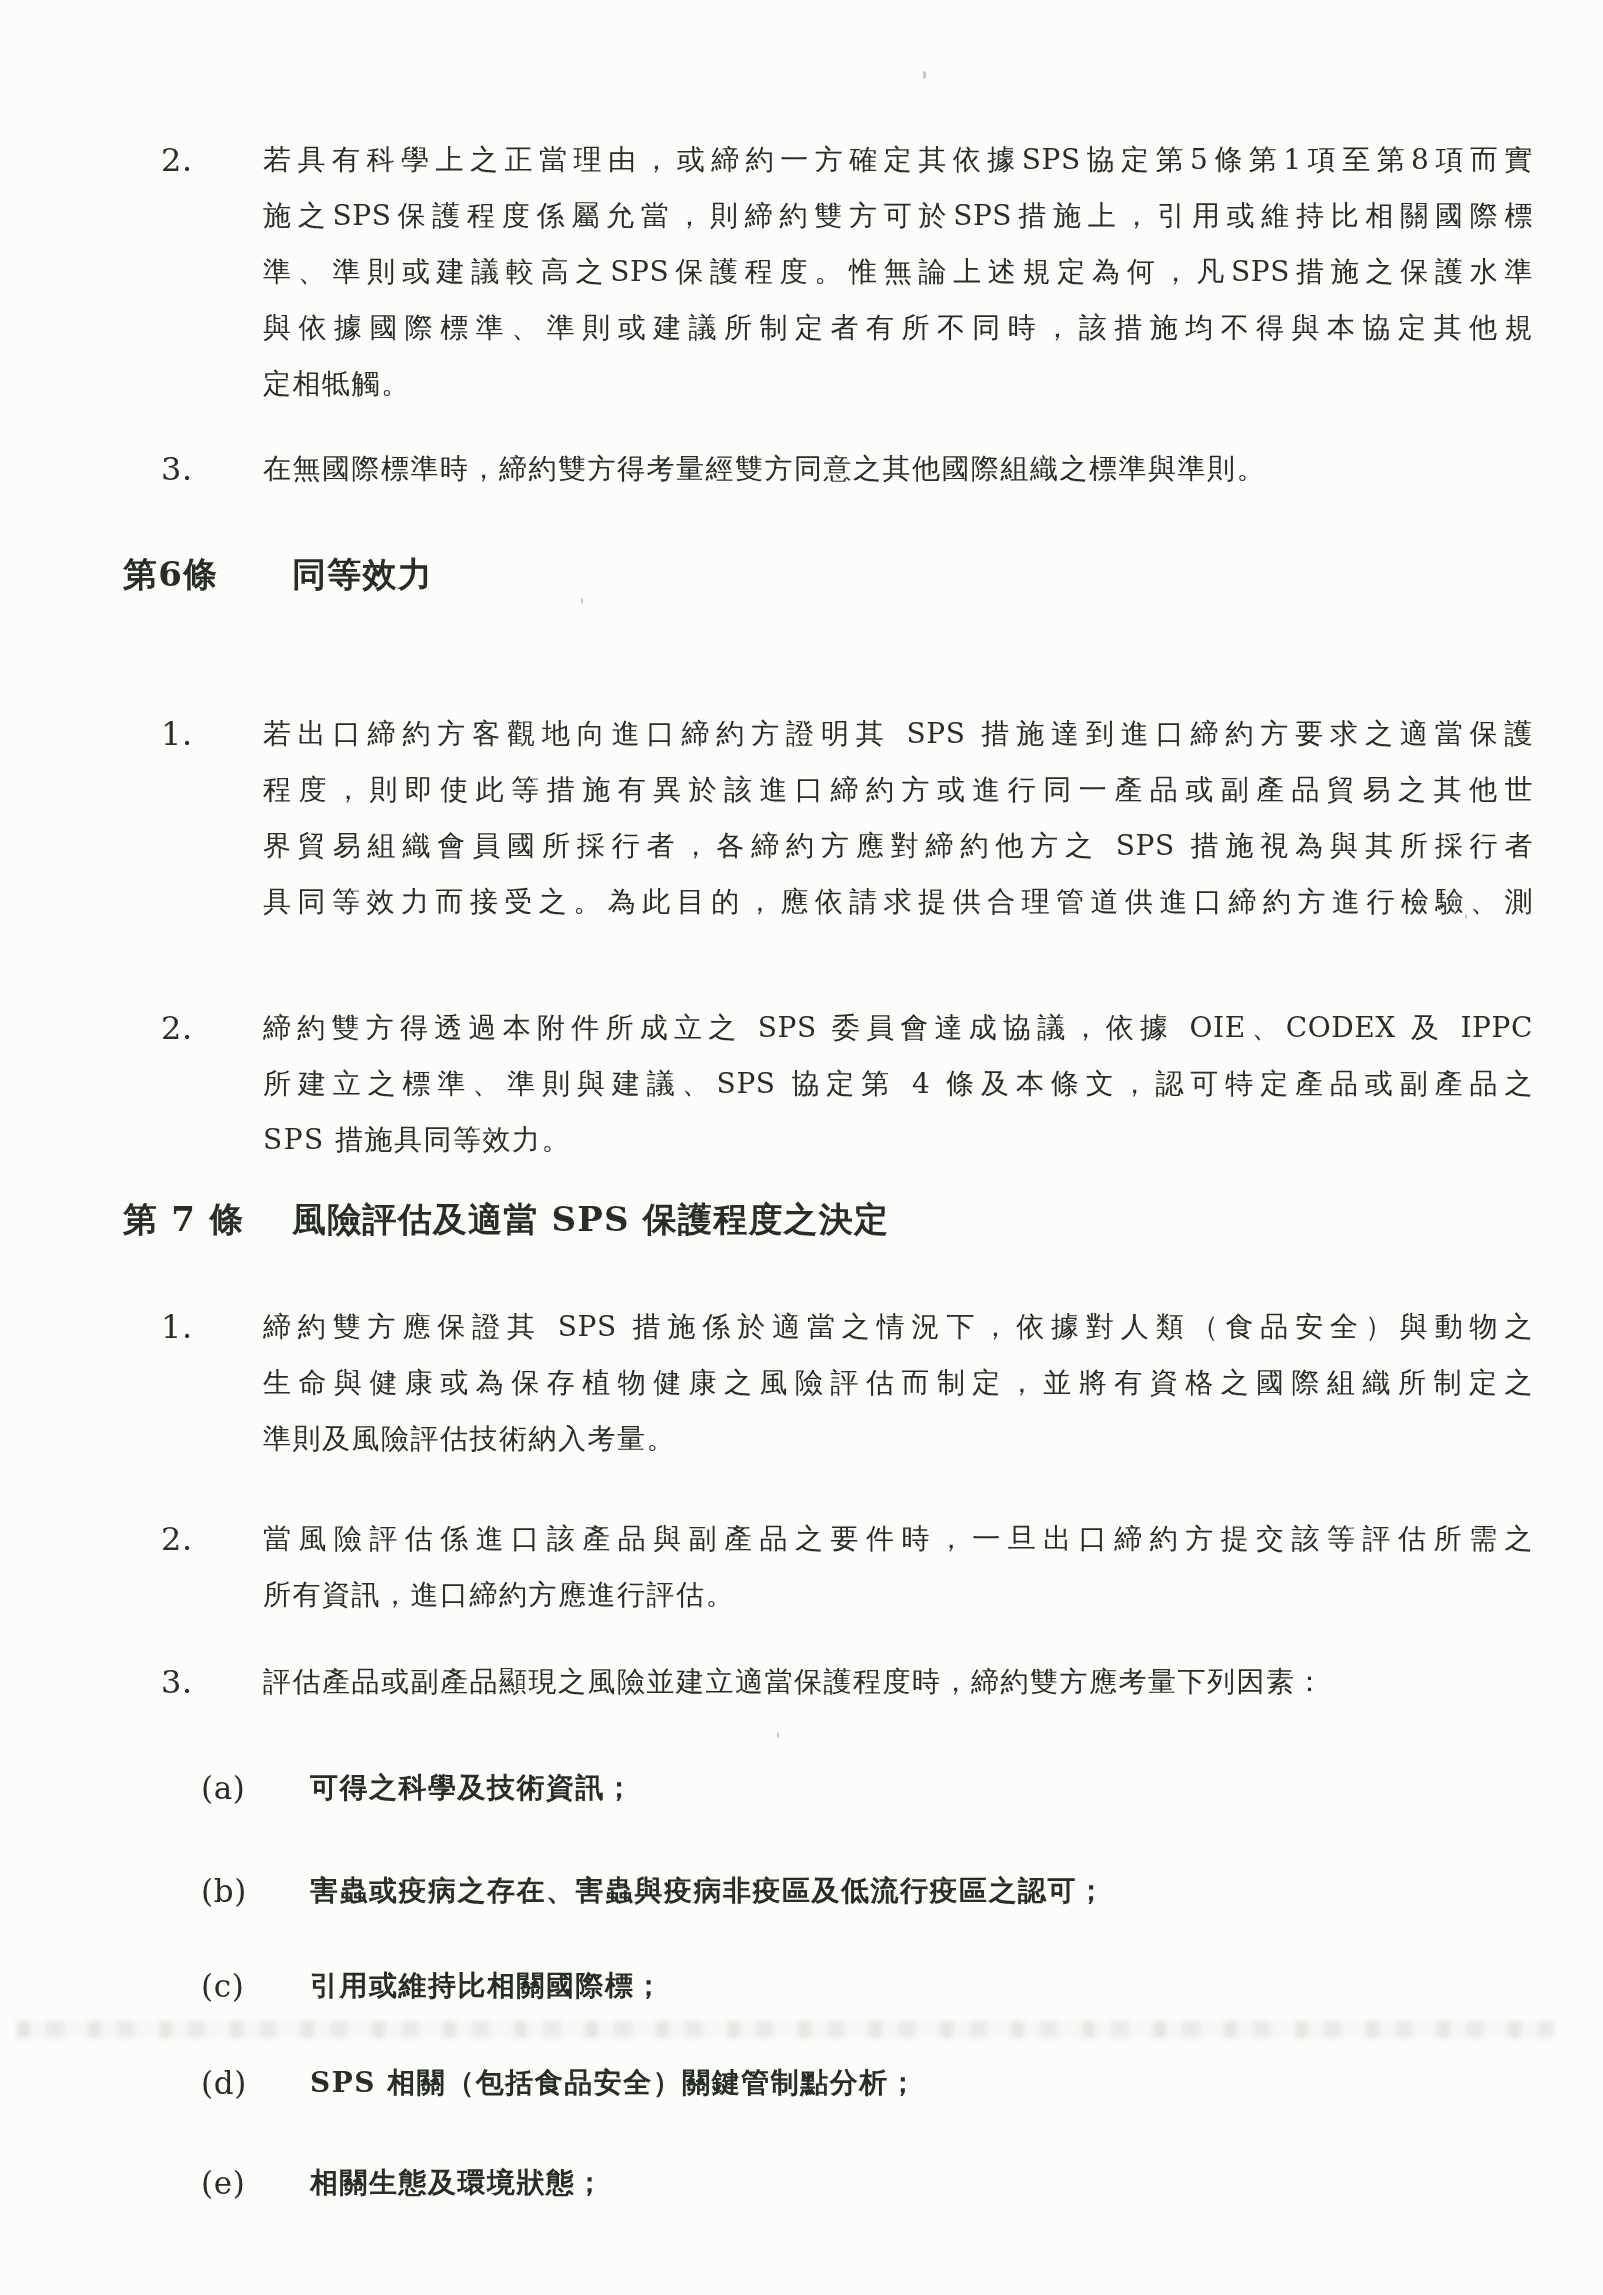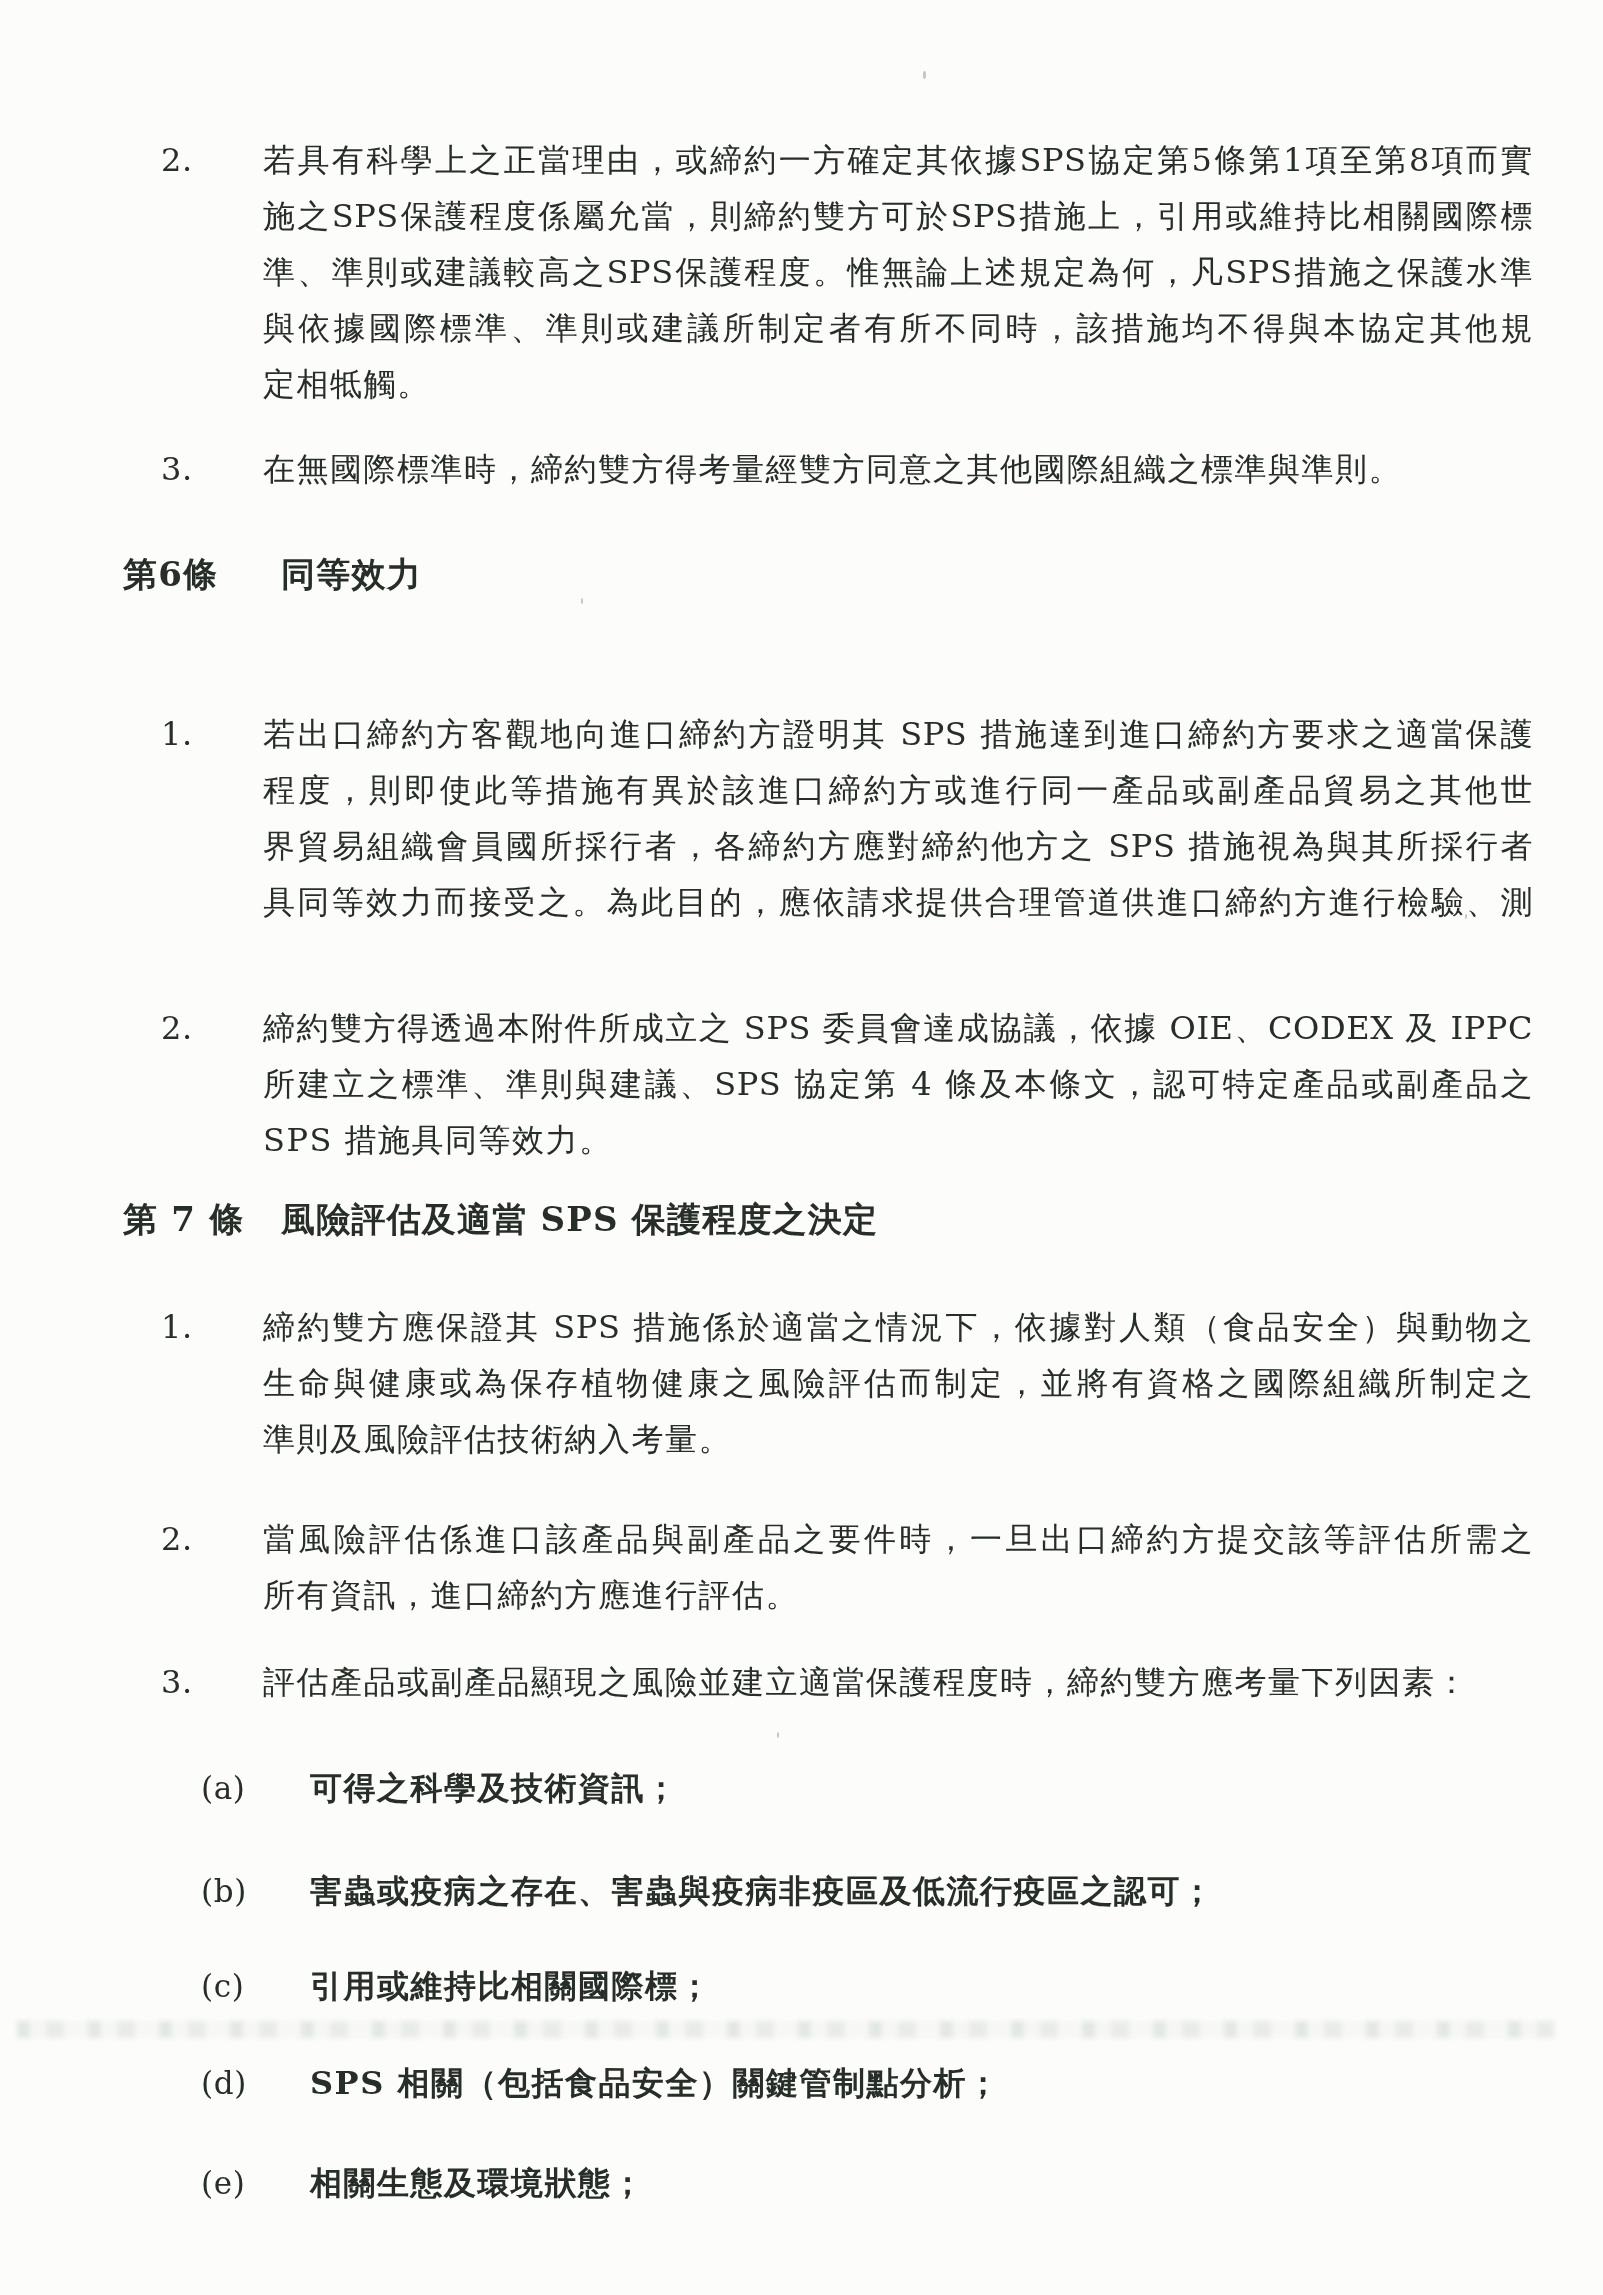--- a/index.html
+++ b/index.html
@@ -20,21 +20,21 @@
   .item { position: absolute; left: 0; width: 1604px; }
   .item .num {
     position: absolute; left: 161px; top: 0;
     height: 56px; line-height: 56px;
     font-size: 32px; letter-spacing: 0.6px;
   }
   .item .body { margin-left: 263px; width: 1270px; }
 
   .line {
     height: 56px; line-height: 56px;
-    font-size: 32px;
+    font-size: 28px;
     letter-spacing: 0.6px;
     text-align: justify;
     text-align-last: justify;
     text-justify: inter-character;
   }
   .line.last {
     text-align: center;
     text-align-last: left;
     letter-spacing: 1.5px;
   }
@@ -46,21 +46,21 @@
 
   
   .heading {
     position: absolute; left: 123px;
     font-weight: bold;
     font-size: 34px; line-height: 51px;
     letter-spacing: 1.2px;
     white-space: nowrap;
   }
   .heading .hnum { display: inline-block; min-width: 145px; }
-  .heading .htitle { display: inline-block; }
+  .heading .htitle { display: inline-block; margin-left: 11px; }
 
   
   .scan-artifact {
     position: absolute;
     left: 16.6px; top: 2021px;
     width: 1537px; height: 16.6px;
     background: repeating-linear-gradient(
       90deg,
       rgba(75, 105, 85, 0.16) 0px, rgba(75, 105, 85, 0.16) 13px,
       rgba(75, 105, 85, 0.04) 13px, rgba(75, 105, 85, 0.04) 28.5px,

